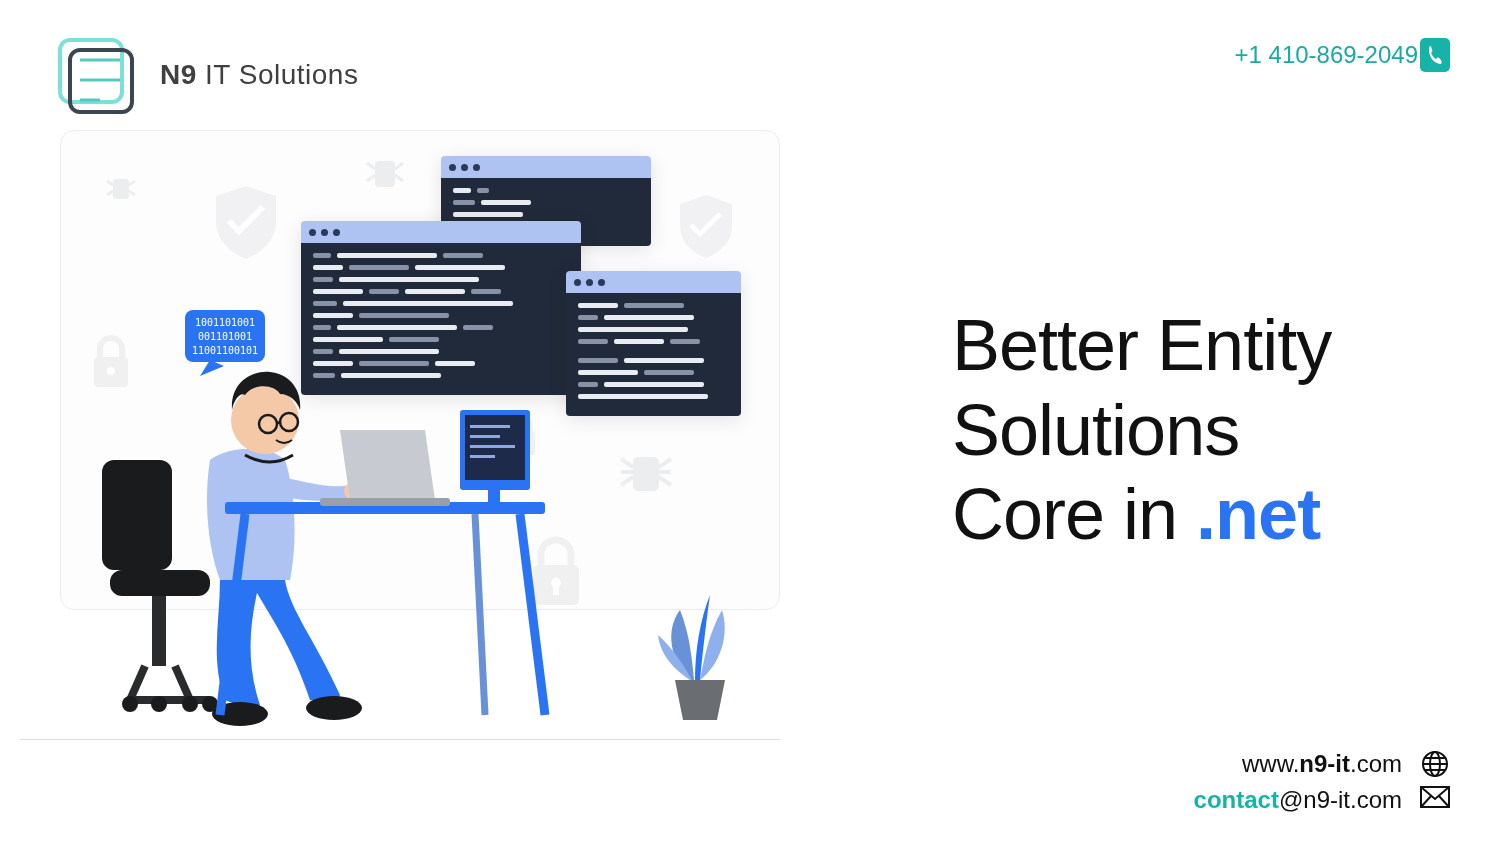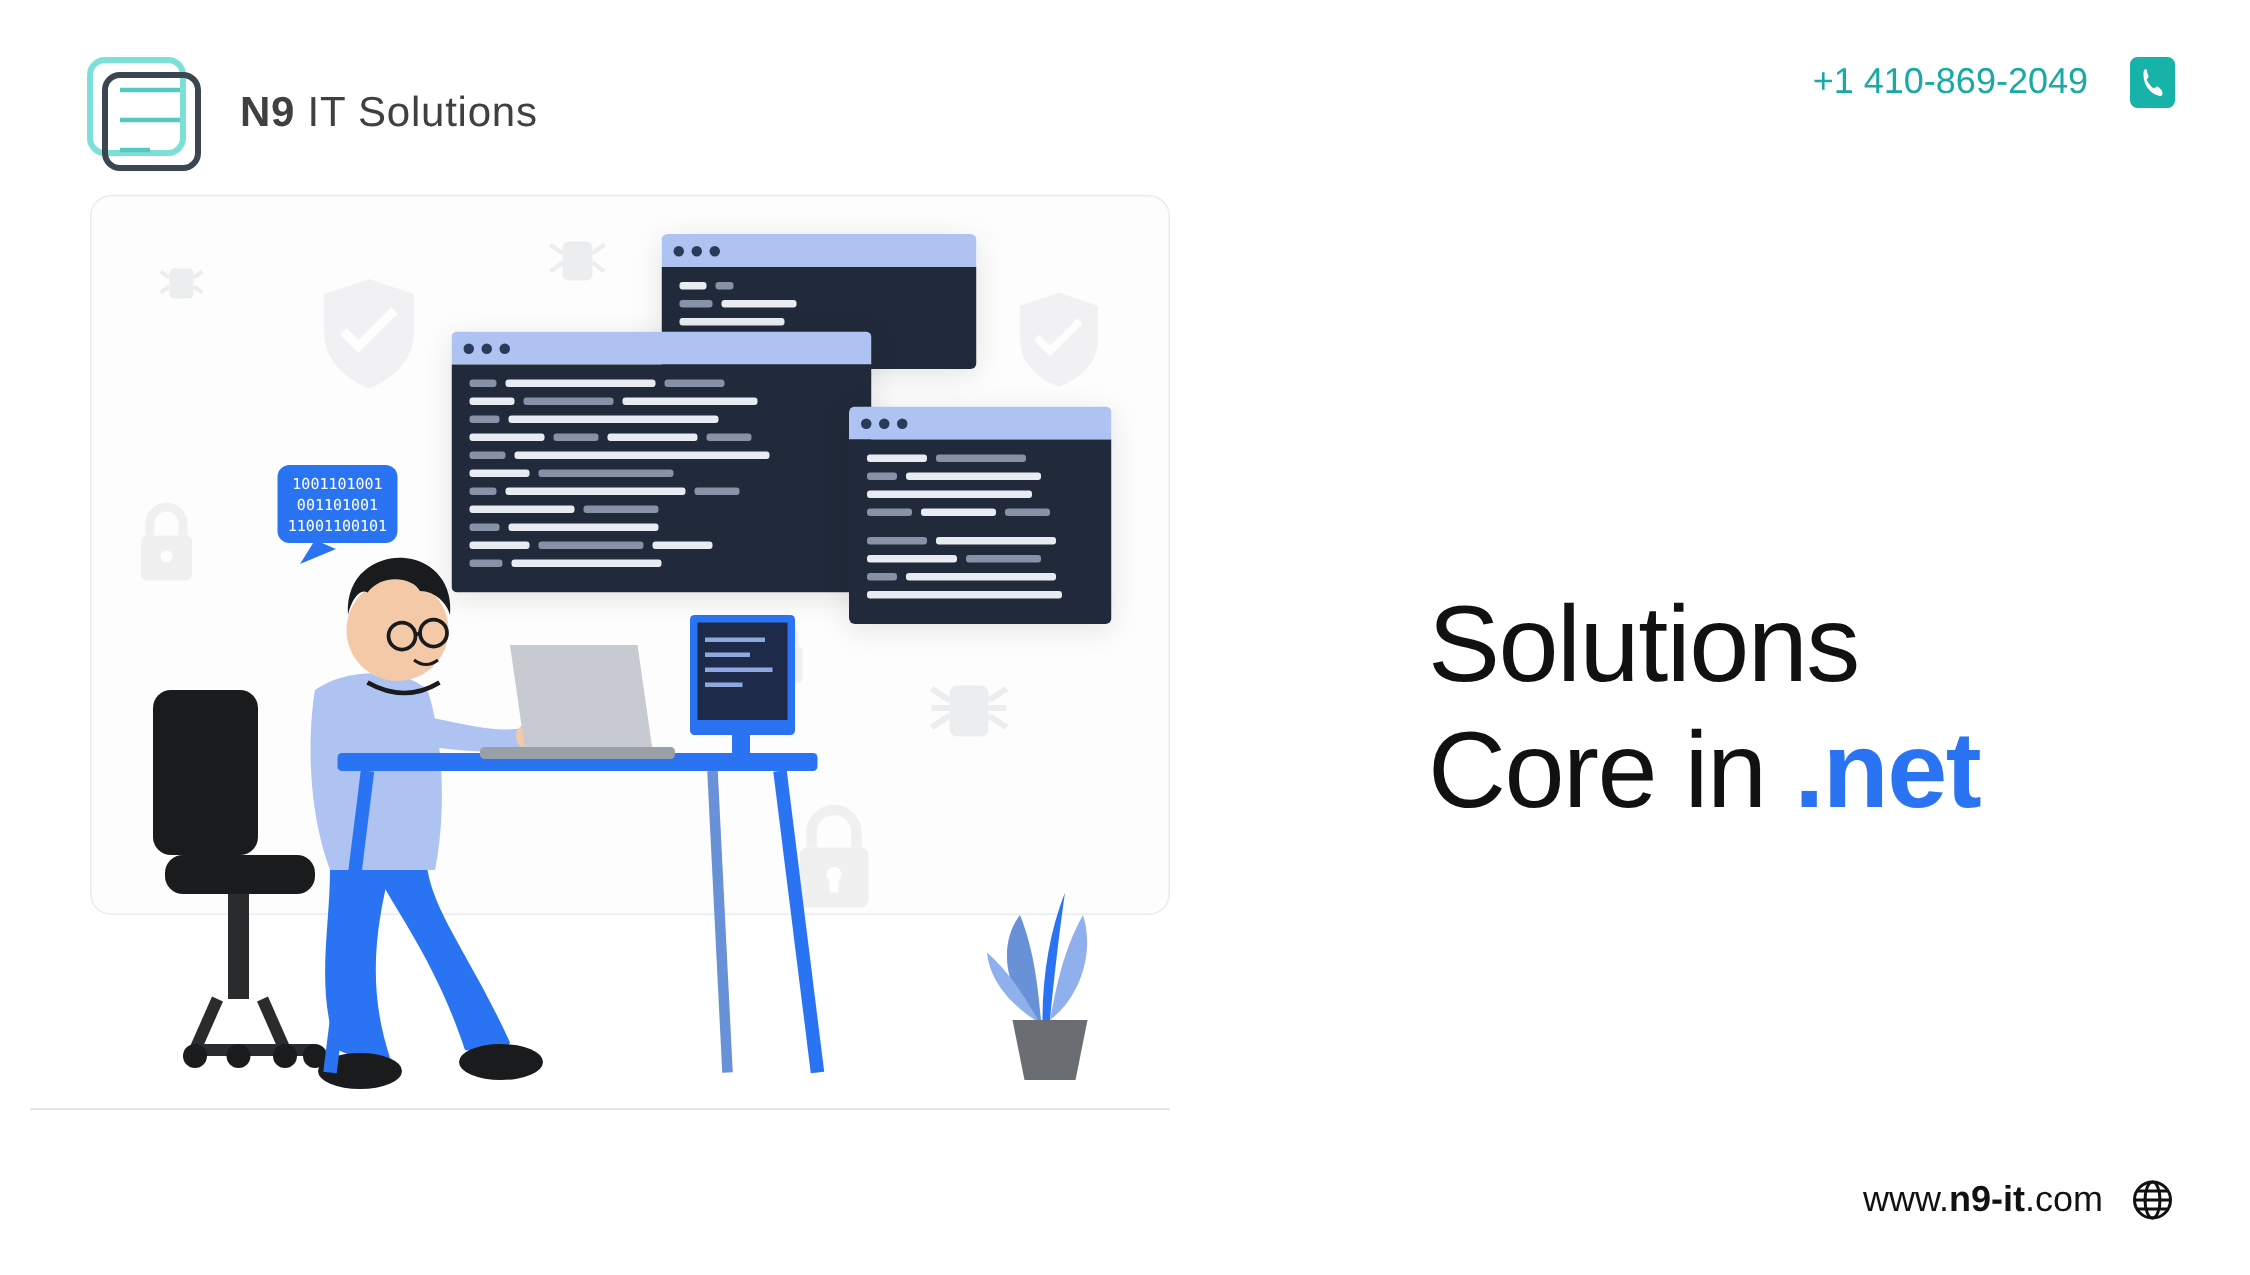--- a/index.html
+++ b/index.html
@@ -28,21 +28,21 @@
   .logo-text {
     font-size: 28px;
     color: #404040;
     letter-spacing: 0.5px;
     font-weight: 400;
   }
   .logo-text .bold { font-weight: 600; }
   .phone-wrap {
     display: flex;
     align-items: center;
-    gap: 28px;
+    gap: 2px;
     padding-top: 8px;
   }
   .phone-number {
     font-size: 24px;
     color: #1aa9a3;
     font-weight: 500;
   }
   .phone-badge {
     width: 30px;
     height: 34px;
@@ -447,21 +447,21 @@
           <path d="M45 100 C45 70 50 40 60 15 C55 50 52 80 50 100 Z" fill="#2a74f4"></path>
           <path d="M40 100 C25 90 10 75 8 55 C25 70 35 88 42 100 Z" fill="#8fb0ec"></path>
           <path d="M25 100 h50 l-8 40 h-34 z" fill="#6a6d72"></path>
         </g>
       </svg>
     </div>
   </div>
 
   <div class="headline">
     <h1>
-      <br>
+      <span>Better Entity</span><br>
       <span>Solutions</span><br>
       <span>Core in </span><span class="accent">.net</span>
     </h1>
   </div>
 </div>
 
 <div class="floor"></div>
 
 <div class="footer">
   <div class="footer-row">
@@ -470,13 +470,25 @@
     </span>
     <span class="icon">
       <svg width="28" height="28" viewBox="0 0 28 28">
           <circle cx="14" cy="14" r="12" fill="none" stroke="#111" stroke-width="2"></circle>
           <ellipse cx="14" cy="14" rx="5" ry="12" fill="none" stroke="#111" stroke-width="2"></ellipse>
           <line x1="2" y1="14" x2="26" y2="14" stroke="#111" stroke-width="2"></line>
           <path d="M4 8 h20 M4 20 h20" stroke="#111" stroke-width="2"></path>
         </svg>
     </span>
   </div>
+  <div class="footer-row">
+    <span class="txt">
+      <span class="accent">contact</span><span>@</span><span>n9-it.com</span>
+    </span>
+    <span class="icon">
+      <svg width="30" height="22" viewBox="0 0 30 22">
+          <rect x="1" y="1" width="28" height="20" fill="none" stroke="#111" stroke-width="2"></rect>
+          <path d="M1 1 L15 13 L29 1" fill="none" stroke="#111" stroke-width="2"></path>
+          <path d="M1 21 L11 10 M29 21 L19 10" stroke="#111" stroke-width="2"></path>
+        </svg>
+    </span>
+  </div>
 </div>
 
 </body></html>

